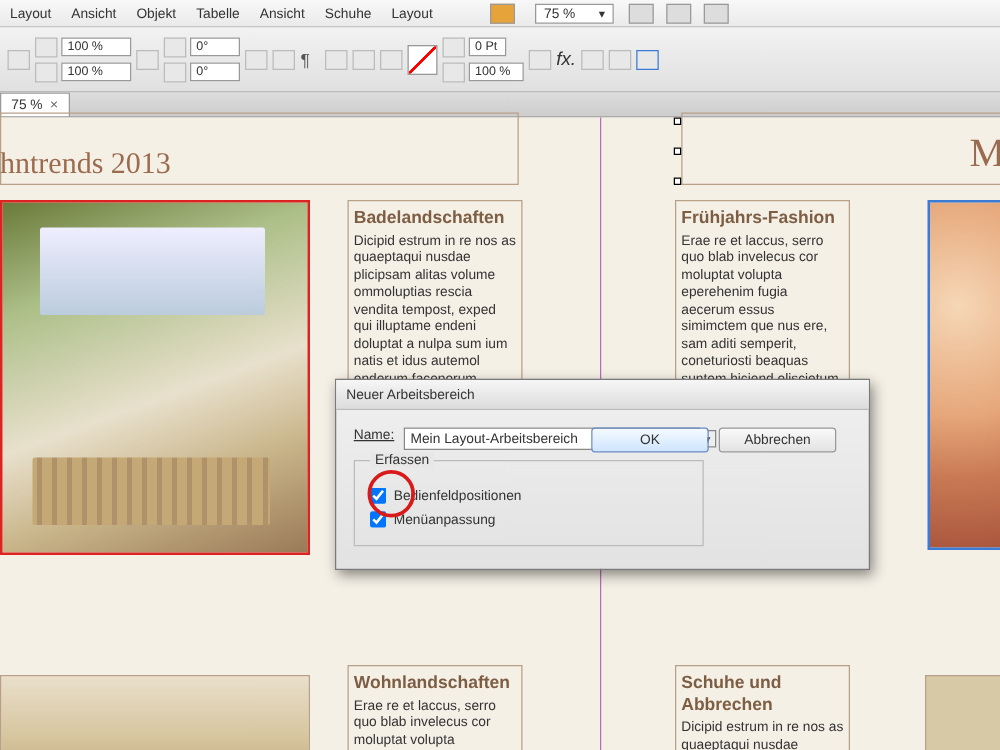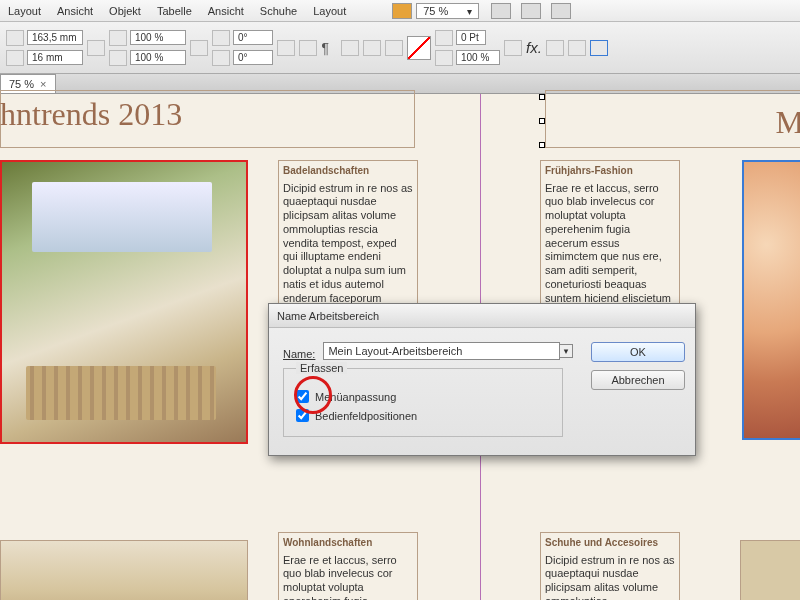--- a/index.html
+++ b/index.html
@@ -1,65 +1,65 @@
 <!DOCTYPE html>
 <html><head>
 <meta charset="utf-8">
 <style>
 *{margin:0;padding:0;box-sizing:border-box;font-family:Tahoma,Arial,sans-serif;font-size:11px;color:#333}
 body{background:#f5f0e6;width:800px;height:600px;overflow:hidden;position:relative}
 .menubar{background:linear-gradient(#f8f8f8,#eaeaea);height:22px;display:flex;align-items:center;padding-left:8px;border-bottom:1px solid #bbb}
 .menubar span{margin-right:16px;cursor:default}
-.menubar .zoom{margin-left:30px;display:flex;align-items:flex-end;gap:4px}
+.menubar .zoom{margin-left:30px;display:flex;align-items:flex-end;gap:16px}
 .menubar .zoom-box{background:#fff;border:1px solid #999;padding:1px 6px;font-size:10px}
 .menubar .icons{display:flex;gap:10px;margin-left:12px}
 .menubar .ico{width:20px;height:16px;background:#ddd;border:1px solid #999}
 .toolbar{background:linear-gradient(#f2f2f2,#e0e0e0);height:52px;border-bottom:1px solid #aaa;display:flex;align-items:center;padding-left:6px;gap:4px;flex-wrap:nowrap;overflow:hidden}
 .toolbar .field{background:#fff;border:1px solid #999;padding:1px 4px;font-size:10px;width:56px}
 .toolbar .miniico{width:18px;height:16px;background:#e8e8e8;border:1px solid #bbb;display:inline-block}
 .toolbar .col2{display:flex;flex-direction:column;gap:4px}
 .toolbar .row{display:flex;align-items:center;gap:3px}
 .toolbar .swatch-none{width:24px;height:24px;border:1px solid #999;background:linear-gradient(to bottom right,#fff 0%,#fff 47%,red 47%,red 53%,#fff 53%)}
 .tabbar{background:linear-gradient(#ddd,#ccc);height:20px;border-bottom:1px solid #999;position:relative}
 .tabbar .tab{position:absolute;left:0;top:0;height:20px;background:#fff;padding:2px 8px;border:1px solid #999;display:flex;align-items:center;gap:6px}
 .tabbar .x{font-family:Arial;color:#666}
 .canvas{position:relative;width:100%;height:calc(100% - 94px);background:#f5f0e6}
-.page-title{position:absolute;left:0;top:2px;font-size:32px;color:#9a6b4f;font-family:Georgia,serif}
+.page-title{position:absolute;left:0;top:24px;font-size:24px;color:#9a6b4f;font-family:Georgia,serif}
 .title-frame{position:absolute;left:0;top:-4px;width:415px;height:58px;border:1px solid #b89f87}
 .page-title2{position:absolute;right:-20px;top:10px;font-size:32px;color:#9a6b4f;font-family:Georgia,serif}
 .title-frame2{position:absolute;left:545px;top:-4px;width:280px;height:58px;border:1px solid #b89f87}
 .photo1{position:absolute;left:0;top:66px;width:248px;height:284px;border:2px solid #d22;background:linear-gradient(160deg,#6a7a3a 0%,#acbf88 25%,#e8e0cc 55%,#c9b58a 75%,#9a7a58 100%)}
 .photo1::before{content:"";position:absolute;left:30px;top:20px;width:180px;height:70px;background:linear-gradient(#eef,#bcd);border-radius:2px}
 .photo1::after{content:"";position:absolute;left:24px;bottom:22px;width:190px;height:54px;background:repeating-linear-gradient(90deg,#c4a876 0 4px,#b0926a 4px 8px,#c4a876 8px 12px);border-radius:2px}
 .sel-handle{width:6px;height:6px;background:#fff;border:1px solid #000;position:absolute}
 .sel{position:absolute;left:539px;top:0;width:10px;height:56px}
 .textblock{position:absolute;width:140px;border:1px solid #b89f87;padding:4px;font-size:9.2px;line-height:1.25;color:#7d5e44}
-.textblock h4{font-size:10px;font-weight:bold;margin-bottom:4px;color:#7d5e44}
+.textblock h4{font-size:14px;font-weight:bold;margin-bottom:4px;color:#7d5e44}
 .tb1{left:278px;top:66px;height:230px}
 .tb3{left:540px;top:66px;height:230px}
 .tb4{left:278px;top:438px;height:110px}
 .tb5{left:540px;top:438px;height:110px}
 .photo2{position:absolute;left:0;top:446px;width:248px;height:100px;background:linear-gradient(#e9dfcb,#d6c59e,#b59a6e);border:1px solid #b89f87}
 .photo3{position:absolute;left:742px;top:66px;width:60px;height:280px;border:2px solid #3a7bd5;background:radial-gradient(circle at 40% 30%,#f6d7b7,#e6a77a 45%,#c97a54 70%,#aa563e)}
 .photo4{position:absolute;left:740px;top:446px;width:62px;height:100px;background:#d8c9a6;border:1px solid #b89f87}
 .guide-v{position:absolute;top:0;bottom:0;width:1px;background:#b56fb5;left:480px}
 .dialog{position:absolute;left:268px;top:303px;width:428px;background:linear-gradient(#f0f0f0,#e2e2e2);border:1px solid #7a7a7a;box-shadow:2px 4px 10px rgba(0,0,0,.45)}
 .dialog .titlebar{height:24px;background:linear-gradient(#f6f6f6,#dcdcdc);display:flex;align-items:center;padding-left:8px;border-bottom:1px solid #bbb}
 .dialog .body{padding:14px 14px 18px;position:relative}
-.dialog .row1{display:flex;align-items:flex-end;gap:8px;}
+.dialog .row1{display:flex;align-items:flex-start;gap:8px;}
 .dialog .row1 label{text-decoration:underline}
 .dialog .row1 .inputwrap{flex:1;display:flex;align-items:center}
 .dialog .row1 input{flex:1;border:1px solid #888;background:#fff;padding:2px 4px;font-size:11px}
 .dialog .row1 .dd{width:14px;height:14px;border:1px solid #888;background:#eee;margin-left:-1px;display:flex;align-items:center;justify-content:center;font-size:9px}
 .fieldset{border:1px solid #bbb;padding:10px 12px 14px;margin-top:2px;position:relative;width:280px}
 .fieldset legend{padding:0 4px;background:#e7e7e7}
 .chkrow{display:flex;align-items:center;gap:6px;margin-top:6px}
 .chkrow input{width:13px;height:13px}
 .circle{position:absolute;left:294px;top:376px;width:38px;height:38px;border:3px solid #d91a1a;border-radius:50%;z-index:5;pointer-events:none}
-.btncol{position:absolute;right:10px;top:14px;display:flex;flex-direction:column;gap:8px}
+.btncol{position:absolute;right:26px;top:14px;display:flex;flex-direction:row;gap:8px}
 .btn{width:94px;height:20px;border:1px solid #6a8ac8;background:linear-gradient(#f4faff,#cfe5ff);border-radius:3px;font-size:11px;display:flex;align-items:center;justify-content:center;cursor:default}
 .btn.secondary{border:1px solid #999;background:linear-gradient(#f9f9f9,#e3e3e3)}
 </style>
 </head>
 <body>
 
 <div class="menubar">
   <span>Layout</span>
   <span>Ansicht</span>
   <span>Objekt</span>
@@ -72,30 +72,20 @@
     <div class="zoom-box"><span>75 %</span> ▾</div>
   </div>
   <div class="icons">
     <div class="ico"></div>
     <div class="ico"></div>
     <div class="ico"></div>
   </div>
 </div>
 
 <div class="toolbar">
-  <div class="col2">
-    <div class="row">
-        <span class="miniico"></span>
-        <span class="field">163,5 mm</span>
-      </div>
-    <div class="row">
-        <span class="miniico"></span>
-        <span class="field">16 mm</span>
-      </div>
-  </div>
   <span class="miniico"></span>
   <div class="col2">
     <div class="row">
         <span class="miniico"></span>
         <span class="field">100 %</span>
       </div>
     <div class="row">
         <span class="miniico"></span>
         <span class="field">100 %</span>
       </div>
@@ -167,48 +157,48 @@
   </div>
   <div class="textblock tb3">
     <h4>Frühjahrs-Fashion</h4>
     <div>Erae re et laccus, serro quo blab invelecus cor moluptat volupta eperehenim fugia aecerum essus simimctem que nus ere, sam aditi semperit, coneturiosti beaquas suntem hiciend eliscietum as magnimus explabore nest aut rae accus.</div>
   </div>
   <div class="textblock tb4">
     <h4>Wohnlandschaften</h4>
     <div>Erae re et laccus, serro quo blab invelecus cor moluptat volupta eperehenim fugia</div>
   </div>
   <div class="textblock tb5">
-    <h4>Schuhe und Accesoires</h4>
+    <h4>Schuhe und Abbrechen</h4>
     <div>Dicipid estrum in re nos as quaeptaqui nusdae plicipsam alitas volume ommoluptias</div>
   </div>
 </div>
 
 <div class="dialog">
   <div class="titlebar">
-    <span>Name Arbeitsbereich</span>
+    <span>Neuer Arbeitsbereich</span>
   </div>
   <div class="body">
     <div class="btncol">
       <div class="btn">OK</div>
       <div class="btn secondary">Abbrechen</div>
     </div>
     <div class="row1" style="width:290px">
       <label>Name:</label>
       <div class="inputwrap">
         <input type="text" value="Mein Layout-Arbeitsbereich" style="">
         <div class="dd">▾</div>
       </div>
     </div>
     <fieldset class="fieldset">
       <legend>Erfassen</legend>
       <div class="chkrow">
         <input type="checkbox" checked="" style="">
-        <span>Menüanpassung</span>
+        <span>Bedienfeldpositionen</span>
       </div>
       <div class="chkrow">
         <input type="checkbox" checked="" style="">
-        <span>Bedienfeldpositionen</span>
+        <span>Menüanpassung</span>
       </div>
     </fieldset>
   </div>
 </div>
 
 <div class="circle"></div>
 
 </body></html>

